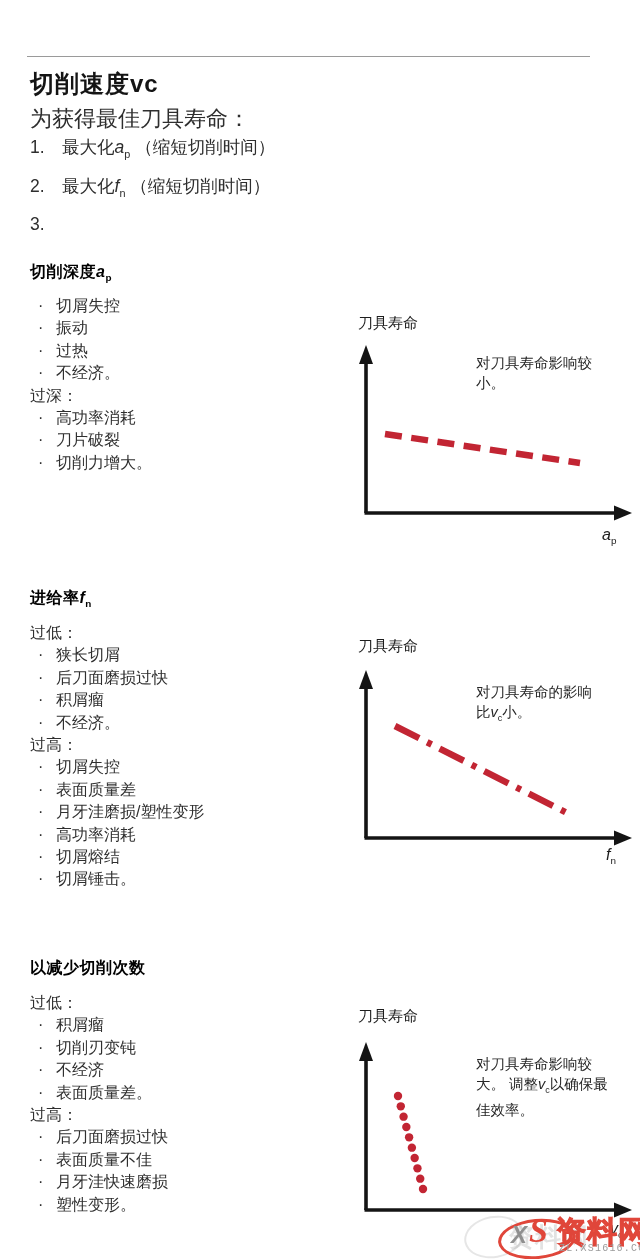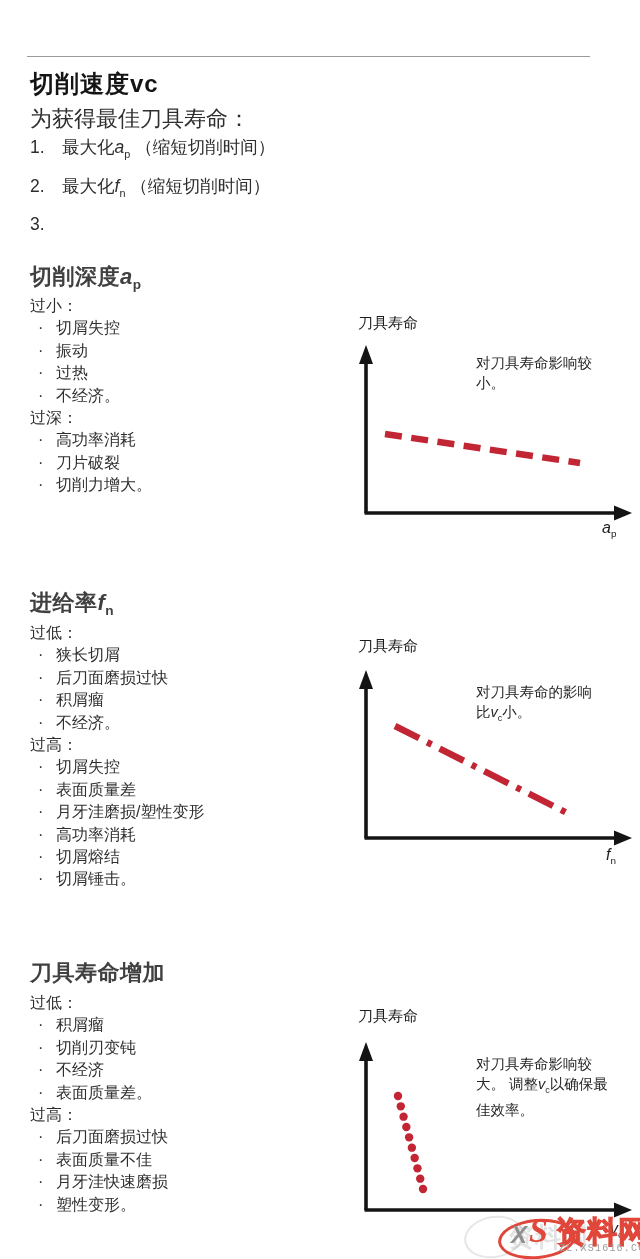--- a/index.html
+++ b/index.html
@@ -8,21 +8,21 @@
     font-family:"Liberation Sans","DejaVu Sans",sans-serif; color:#2e2e2e;
     overflow:hidden;
   }
   .abs{position:absolute;}
   .top-rule{left:27px; top:56px; width:563px; height:1px; background:#9a9a9a;}
   .page-title{left:30px; top:68px; font-size:24px; font-weight:700; color:#141414; letter-spacing:1px; margin:0;}
   .intro{left:30px; top:104px; font-size:22px; color:#2e2e2e;}
   .goals{left:30px; top:131px; width:420px;}
   .goal-row{display:flex; line-height:32px; font-size:17.5px;}
   .goal-num{width:32px; flex:0 0 32px;}
-  .section-heading{font-size:22px; font-weight:700; color:#404040; letter-spacing:.5px; margin:0;}
+  .section-heading{font-size:16px; font-weight:700; color:#000000; letter-spacing:.5px; margin:0;}
   .h1-pos{left:30px; top:262px;}
   .h2-pos{left:30px; top:588px;}
   .h3-pos{left:30px; top:958px;}
   .bullets{left:30px; width:280px; font-size:16px; line-height:22.4px; color:#2f2f2f;}
   .b1-pos{top:295px;} .b2-pos{top:622px;} .b3-pos{top:992px;}
   .group-label{}
   .bullet-row{display:flex; padding-left:8px;}
   .bullet-row .dot{width:18px; flex:0 0 18px;}
   .k-var{font-style:italic;}
   .k-sub{font-size:.62em;}
@@ -30,21 +30,21 @@
   .f1-pos{top:295px;} .f2-pos{top:618px;} .f3-pos{top:988px;}
   .y-label{position:absolute; left:10px; top:3px; font-size:15px; color:#1d1d1d;}
   .plot{position:absolute; left:0;}
   .p1-pos{top:30px;} .p2-pos{top:32px;} .p3-pos{top:34px;}
   .axis{stroke:#141414; stroke-width:3.6; fill:none;}
   .axis-head{fill:#141414; stroke:none;}
   .annotation{position:absolute; left:128px; width:175px; font-size:14.5px; line-height:20px;
     color:#262626; white-space:pre-wrap;}
   .a1-pos{top:42px;} .a2-pos{top:48px;} .a3-pos{top:50px;}
   .x-label{position:absolute; font-size:16px; color:#1d1d1d;}
-  .x1-pos{left:254px; top:208px;} .x2-pos{left:258px; top:212px;} .x3-pos{left:262px; top:216px;}
+  .x1-pos{left:254px; top:215px;} .x2-pos{left:258px; top:212px;} .x3-pos{left:262px; top:216px;}
   
   .ghost-stamp{left:464px; top:1216px; width:56px; height:38px; border:2px solid #dcdcdc;
     border-radius:50%; transform:rotate(-10deg); opacity:.7;}
   .ghost-text{left:508px; top:1220px; font-size:26px; font-weight:700; color:rgba(160,160,160,.30); letter-spacing:1px;}
   .logo-oval{left:498px; top:1219px; width:72px; height:34px; border:3px solid #e0463a;
     border-radius:50%; transform:rotate(-5deg);}
   .logo-x{left:511px; top:1221px; font-size:24px; font-weight:700; font-style:italic; color:#8f8f8f;}
   .logo-s{left:529px; top:1212px; font-family:"Liberation Serif","DejaVu Serif",serif;
     font-size:34px; font-weight:700; font-style:italic; color:#e0463a;}
   .site-name{left:556px; top:1212px; font-size:30px; font-weight:900; color:#e8503f;
@@ -70,21 +70,20 @@
         <span class="goal-num">2.</span>
         <span class="goal-text"><span>最大化</span><i class="k-var">f</i><sub class="k-sub">n</sub><span> （缩短切削时间）</span></span>
       </div>
       <div class="goal-row">
         <span class="goal-num">3.</span>
       </div>
     </div>
 
   <h2 class="abs section-heading h1-pos"><span>切削深度</span><i class="k-var">a</i><sub class="k-sub">p</sub></h2>
   <div class="abs bullets b1-pos">
-      <div class="group-label">过小：</div>
       <div class="bullet-row">
         <span class="dot">·</span>
         <span>切屑失控</span>
       </div>
       <div class="bullet-row">
         <span class="dot">·</span>
         <span>振动</span>
       </div>
       <div class="bullet-row">
         <span class="dot">·</span>
@@ -178,21 +177,21 @@
       <polygon class="axis-head" points="266,164.5 266,179.5 284,172"></polygon>
       <g>
           <line x1="47" y1="60" x2="225" y2="150" stroke="#c22533" stroke-width="6.5" stroke-dasharray="27 9 5 9"></line>
         </g>
     </svg>
     <div class="annotation a2-pos"><span>对刀具寿命的影响
 比</span><i class="k-var">v</i><sub class="k-sub">c</sub><span>小。</span></div>
     <div class="x-label x2-pos"><i class="k-var">f</i><sub class="k-sub">n</sub></div>
   </figure>
 
-  <h2 class="abs section-heading h3-pos"><span>刀具寿命增加</span></h2>
+  <h2 class="abs section-heading h3-pos"><span>以减少切削次数</span></h2>
   <div class="abs bullets b3-pos">
       <div class="group-label">过低：</div>
       <div class="bullet-row">
         <span class="dot">·</span>
         <span>积屑瘤</span>
       </div>
       <div class="bullet-row">
         <span class="dot">·</span>
         <span>切削刃变钝</span>
       </div>

